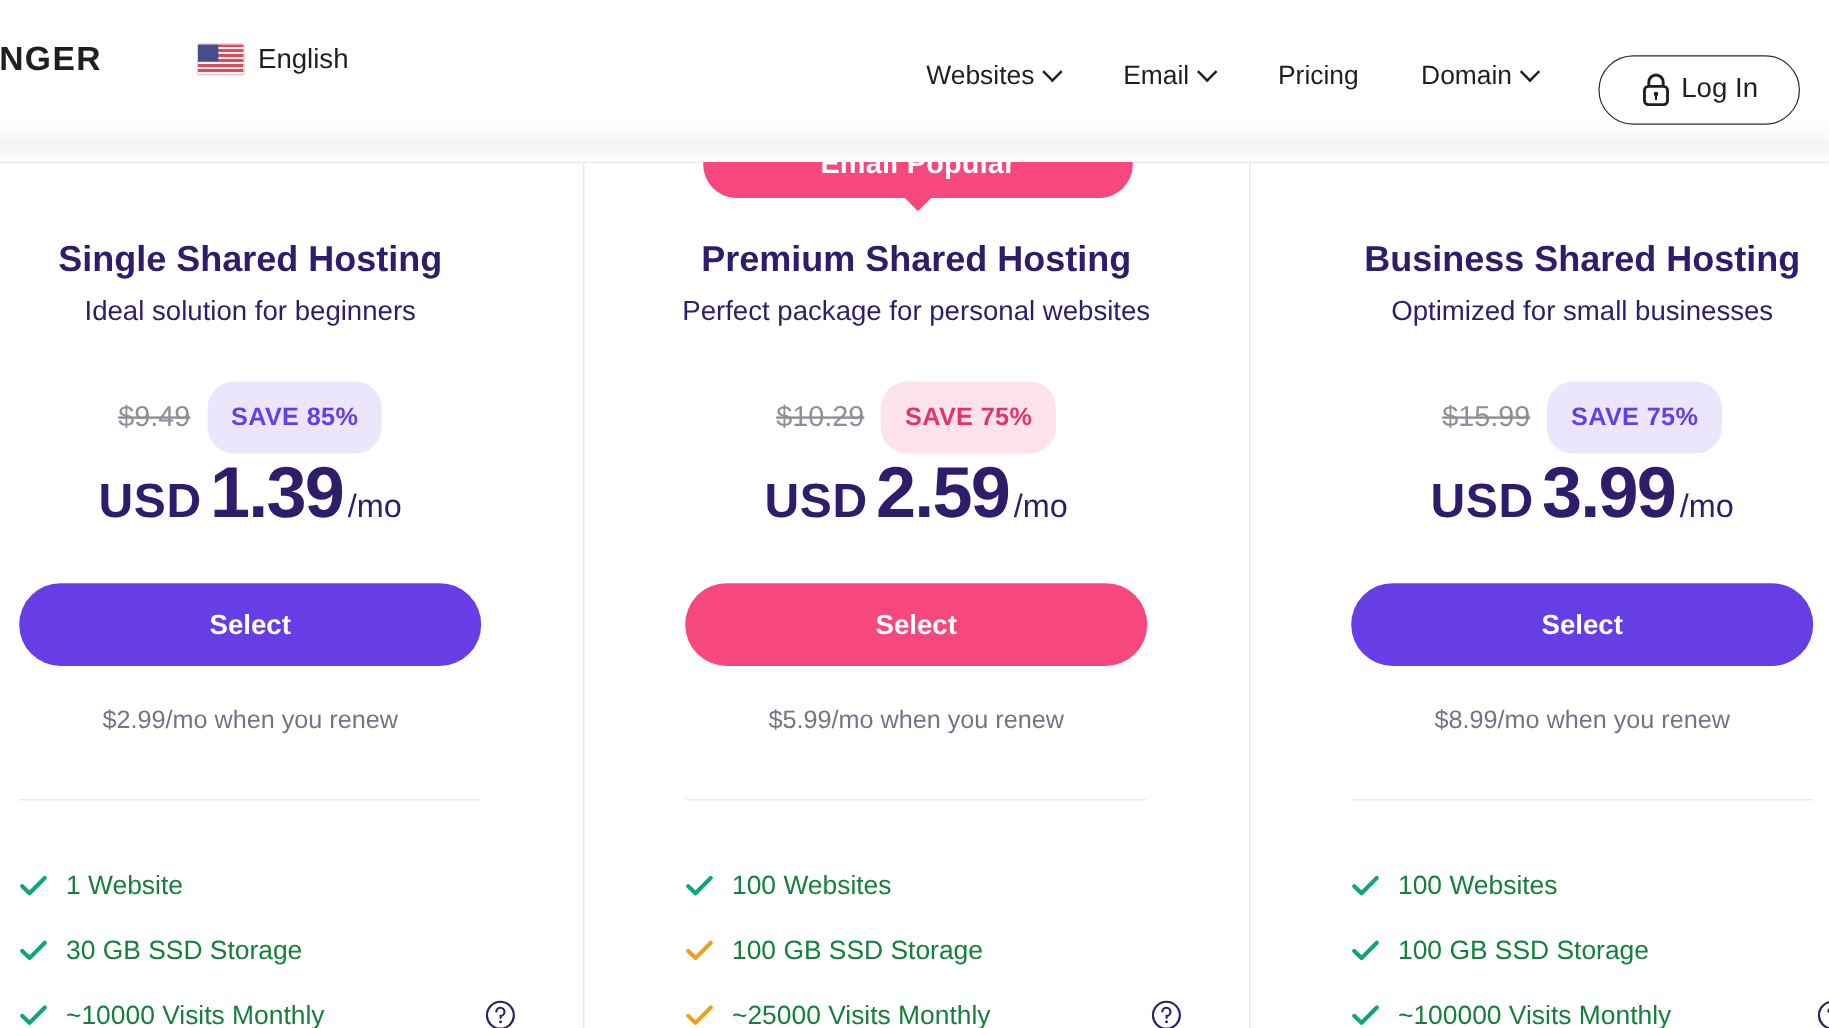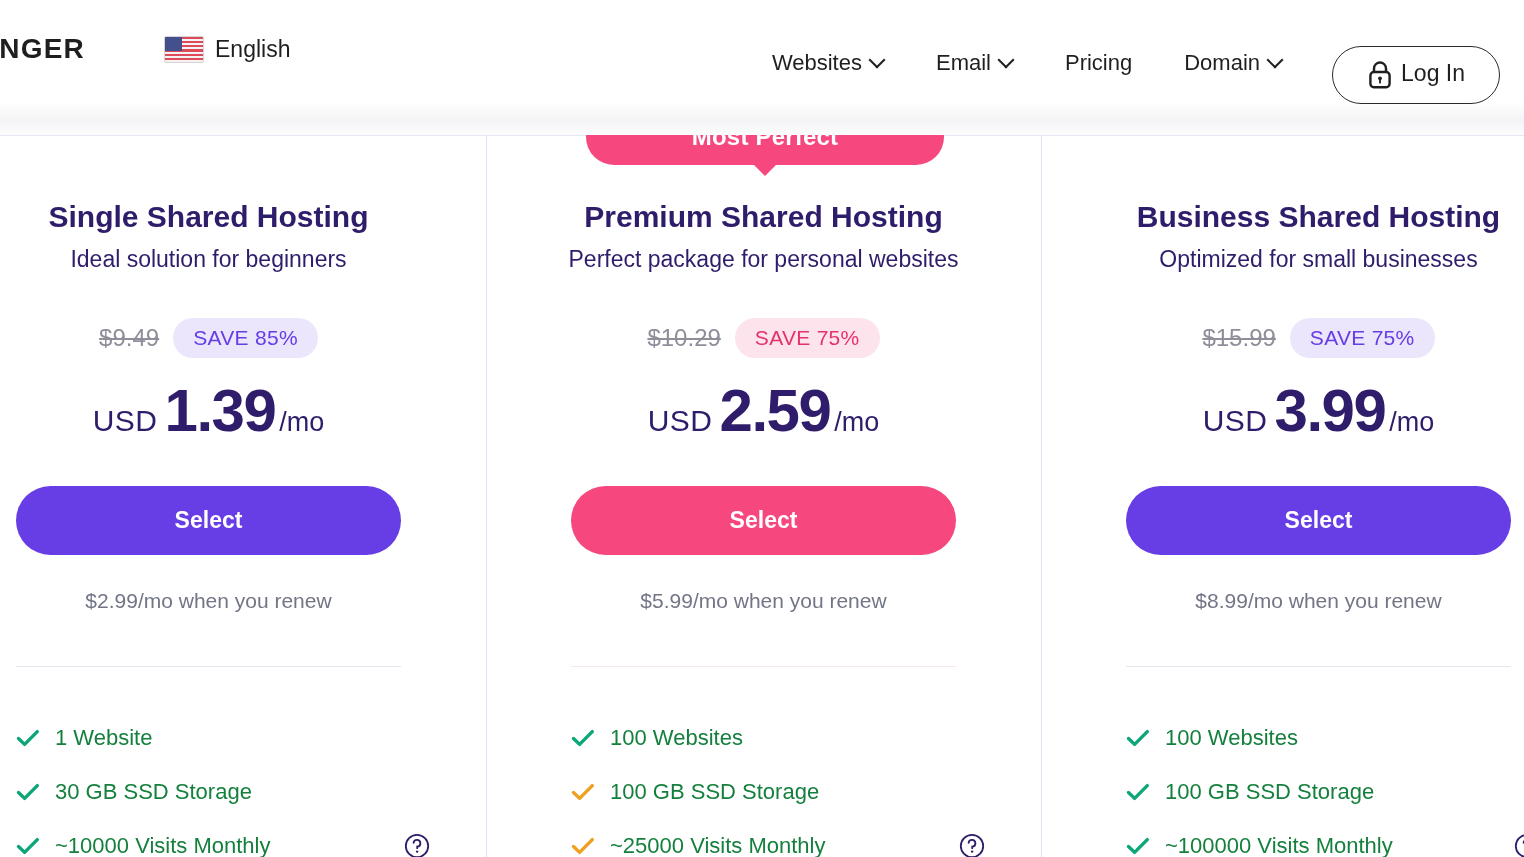--- a/index.html
+++ b/index.html
@@ -228,41 +228,41 @@
     justify-content: center;
     gap: 14px;
   }
   .old-price {
     font-size: 24px;
     color: #8f8f9b;
     text-decoration: line-through;
     text-decoration-thickness: 1.6px;
   }
   .save-pill {
-    padding: 8px 20px;
+    padding: 18px 20px;
     border-radius: 22px;
     font-size: 21px;
-    font-weight: 400;
+    font-weight: 700;
     letter-spacing: 0.3px;
   }
   .save-pill.purple { background: #ebe6fb; color: #673de6; }
   .save-pill.pink   { background: #fde4ec; color: #e4326b; }
 
   .price-row {
     position: absolute;
     top: 245px;
     left: 0; right: 0;
     display: flex;
     align-items: baseline;
     justify-content: center;
     color: #2f1c6a;
   }
   .price-cur {
-    font-size: 30px;
-    font-weight: 400;
+    font-size: 40px;
+    font-weight: 700;
     letter-spacing: 0.5px;
   }
   .price-main {
     font-size: 60px;
     font-weight: 700;
     letter-spacing: -1.5px;
     margin-left: 7px;
     line-height: 1;
     text-align: right;
   }
@@ -532,16 +532,16 @@
         <svg class="help-icon" width="26" height="26" viewBox="0 0 26 26">
           <circle cx="13" cy="13" r="11.2" fill="none" stroke="#2f1c6a" stroke-width="1.8"></circle>
           <path d="M9.6 9.9 a3.4 3.4 0 1 1 3.6 3.7 v1.6" fill="none" stroke="#2f1c6a" stroke-width="1.8" stroke-linecap="round"></path>
           <circle cx="13.1" cy="18.6" r="1.2" fill="#2f1c6a"></circle>
         </svg>
       </div>
     </div>
   </div>
 
   <div class="popular-badge">
-    <span>Most Perfect</span>
+    <span>Email Popular</span>
   </div>
 
 </div>
 
 </body></html>

